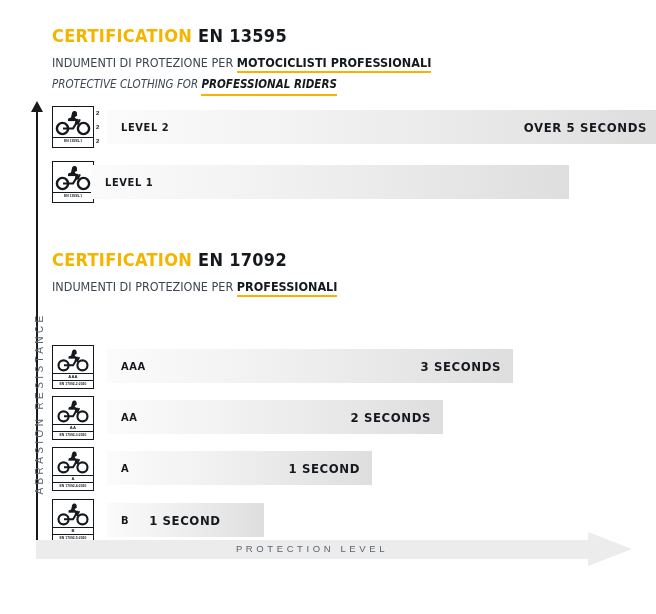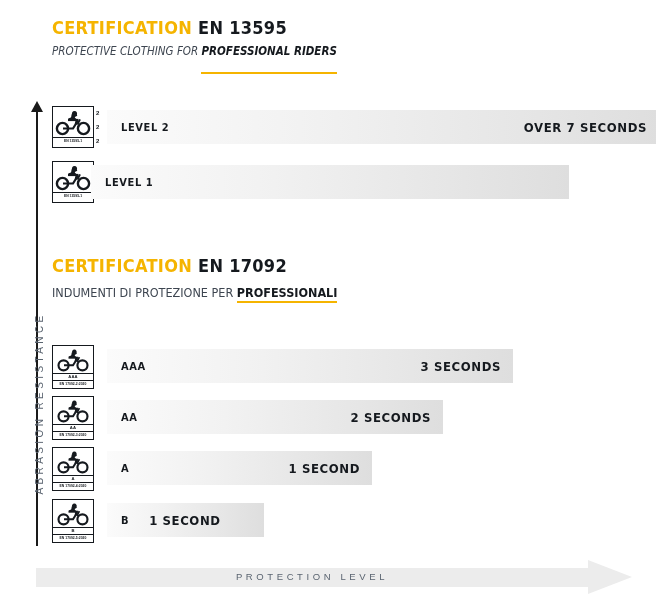--- a/index.html
+++ b/index.html
@@ -45,21 +45,21 @@
     letter-spacing: 3.4px;
     color: #5a6470;
     font-weight: 400;
     white-space: nowrap;
   }
 
   
   #axis-horizontal {
     position: absolute;
     left: 36px;
-    top: 560px;
+    top: 532px;
     width: 600px;
     height: 34px;
   }
   #axis-horizontal .bar {
     position: absolute;
     left: 0; top: 8px;
     width: 552px; height: 19px;
     background: #ececec;
   }
   #axis-horizontal .head {
@@ -78,20 +78,21 @@
     font-size: 9.5px;
     letter-spacing: 3.6px;
     color: #5a6470;
     white-space: nowrap;
   }
 
   
   .section-header {
     position: absolute;
     left: 52px;
+    margin-top: 8px;
   }
   .cert-title {
     font-family: "DejaVu Sans Condensed", "Liberation Sans Narrow", "Liberation Sans", sans-serif;
     font-size: 18px;
     font-weight: bold;
     letter-spacing: 0.3px;
     white-space: nowrap;
     line-height: 20px;
   }
   .cert-title .kw { color: #F5B400; }
@@ -118,21 +119,21 @@
     font-size: 11.5px;
     font-style: italic;
     color: #3d4550;
     margin-top: 5px;
   }
   .subtitle-en .hl {
     color: #15191e;
     font-weight: bold;
     font-style: italic;
     border-bottom: 2px solid #F5B400;
-    padding-bottom: 14px;
+    padding-bottom: 3px;
   }
 
   
   .row {
     position: absolute;
     left: 52px;
     height: 44px;
   }
 
   
@@ -234,20 +235,24 @@
 
 <div id="axis-vertical"></div>
 <div id="axis-vertical-arrow"></div>
 <div id="axis-vertical-label">ABRASION RESISTANCE</div>
 
 <div class="section-header" style="top:18px;">
   <div class="cert-title">
     <span class="kw">CERTIFICATION</span>
     <span class="code">EN 13595</span>
   </div>
+  <div class="subtitle-it">
+    <span>INDUMENTI DI PROTEZIONE PER</span>
+    <span class="hl">MOTOCICLISTI PROFESSIONALI</span>
+  </div>
   <div class="subtitle-en">
     <span>PROTECTIVE CLOTHING FOR</span>
     <span class="hl">PROFESSIONAL RIDERS</span>
   </div>
 </div>
 
 <div class="row" style="top:106px;">
   <div class="badge type-13595">
     <svg class="pictogram" viewBox="0 0 38 30">
       <g fill="#15191e">
@@ -263,21 +268,21 @@
     </svg>
     <div class="std-box">EN 13595-1</div>
   </div>
   <div class="perf-digits">
     <span>2</span>
     <span>2</span>
     <span>2</span>
   </div>
   <div class="bar-wrap" style="left:55px; width:552px;">
     <span class="bar-label">LEVEL 2</span>
-    <span class="bar-value">OVER 7 SECONDS</span>
+    <span class="bar-value">OVER 5 SECONDS</span>
   </div>
 </div>
 
 <div class="row" style="top:161px;">
   <div class="badge type-13595">
     <svg class="pictogram" viewBox="0 0 38 30">
       <g fill="#15191e">
         <path d="M20.5 4.0 a2.6 2.6 0 1 0 0.01 0 Z"></path>
         <path d="M17.6 7.2 l4.4 -1.1 l1.3 2.6 l-3.0 1.6 l3.4 2.8 l-1.0 4.6 l-2.0 -0.4 l0.7 -3.4 l-4.4 -3.0 Z"></path>
         <path d="M14.2 11.6 l6.0 -2.4 l0.9 1.8 l-5.8 2.4 Z"></path>
@@ -293,21 +298,21 @@
   <div class="perf-digits">
     <span>2</span>
     <span>2</span>
     <span>2</span>
   </div>
   <div class="bar-wrap" style="left:39px; width:478px;">
     <span class="bar-label">LEVEL 1</span>
   </div>
 </div>
 
-<div class="section-header" style="top:256px;">
+<div class="section-header" style="top:242px;">
   <div class="cert-title">
     <span class="kw">CERTIFICATION</span>
     <span class="code">EN 17092</span>
   </div>
   <div class="subtitle-it">
     <span>INDUMENTI DI PROTEZIONE PER</span>
     <span class="hl">PROFESSIONALI</span>
   </div>
 </div>
 

